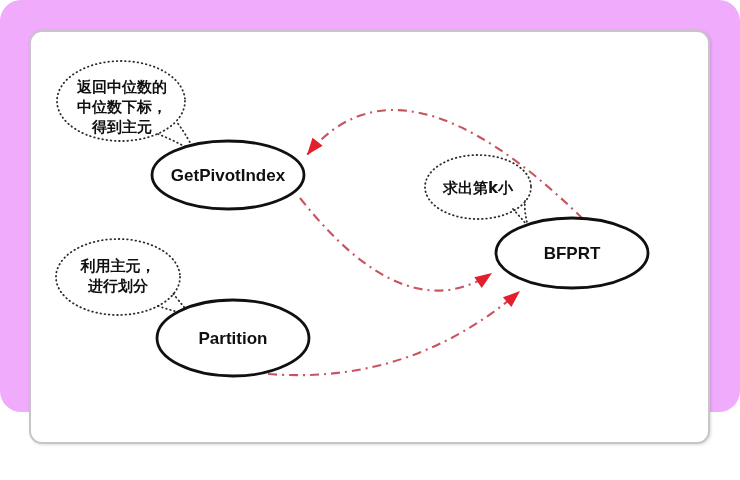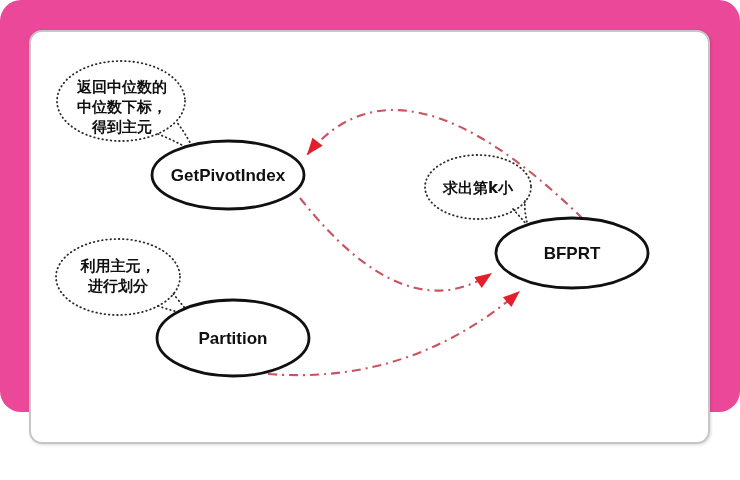--- a/index.html
+++ b/index.html
@@ -7,21 +7,21 @@
     padding: 0;
     background: #ffffff;
     width: 740px;
     height: 480px;
     overflow: hidden;
   }
   .stage {
     position: relative;
     width: 740px;
     height: 412px;
-    background: #ec4899;
+    background: #f0abfc;
     border-radius: 21px;
   }
   svg { display: block; }
   .canvas-frame {
     filter: drop-shadow(1.5px 1.5px 1.5px rgba(0,0,0,0.14));
   }
   .node-ellipse {
     fill: #ffffff;
     stroke: #101010;
     stroke-width: 2.8;

